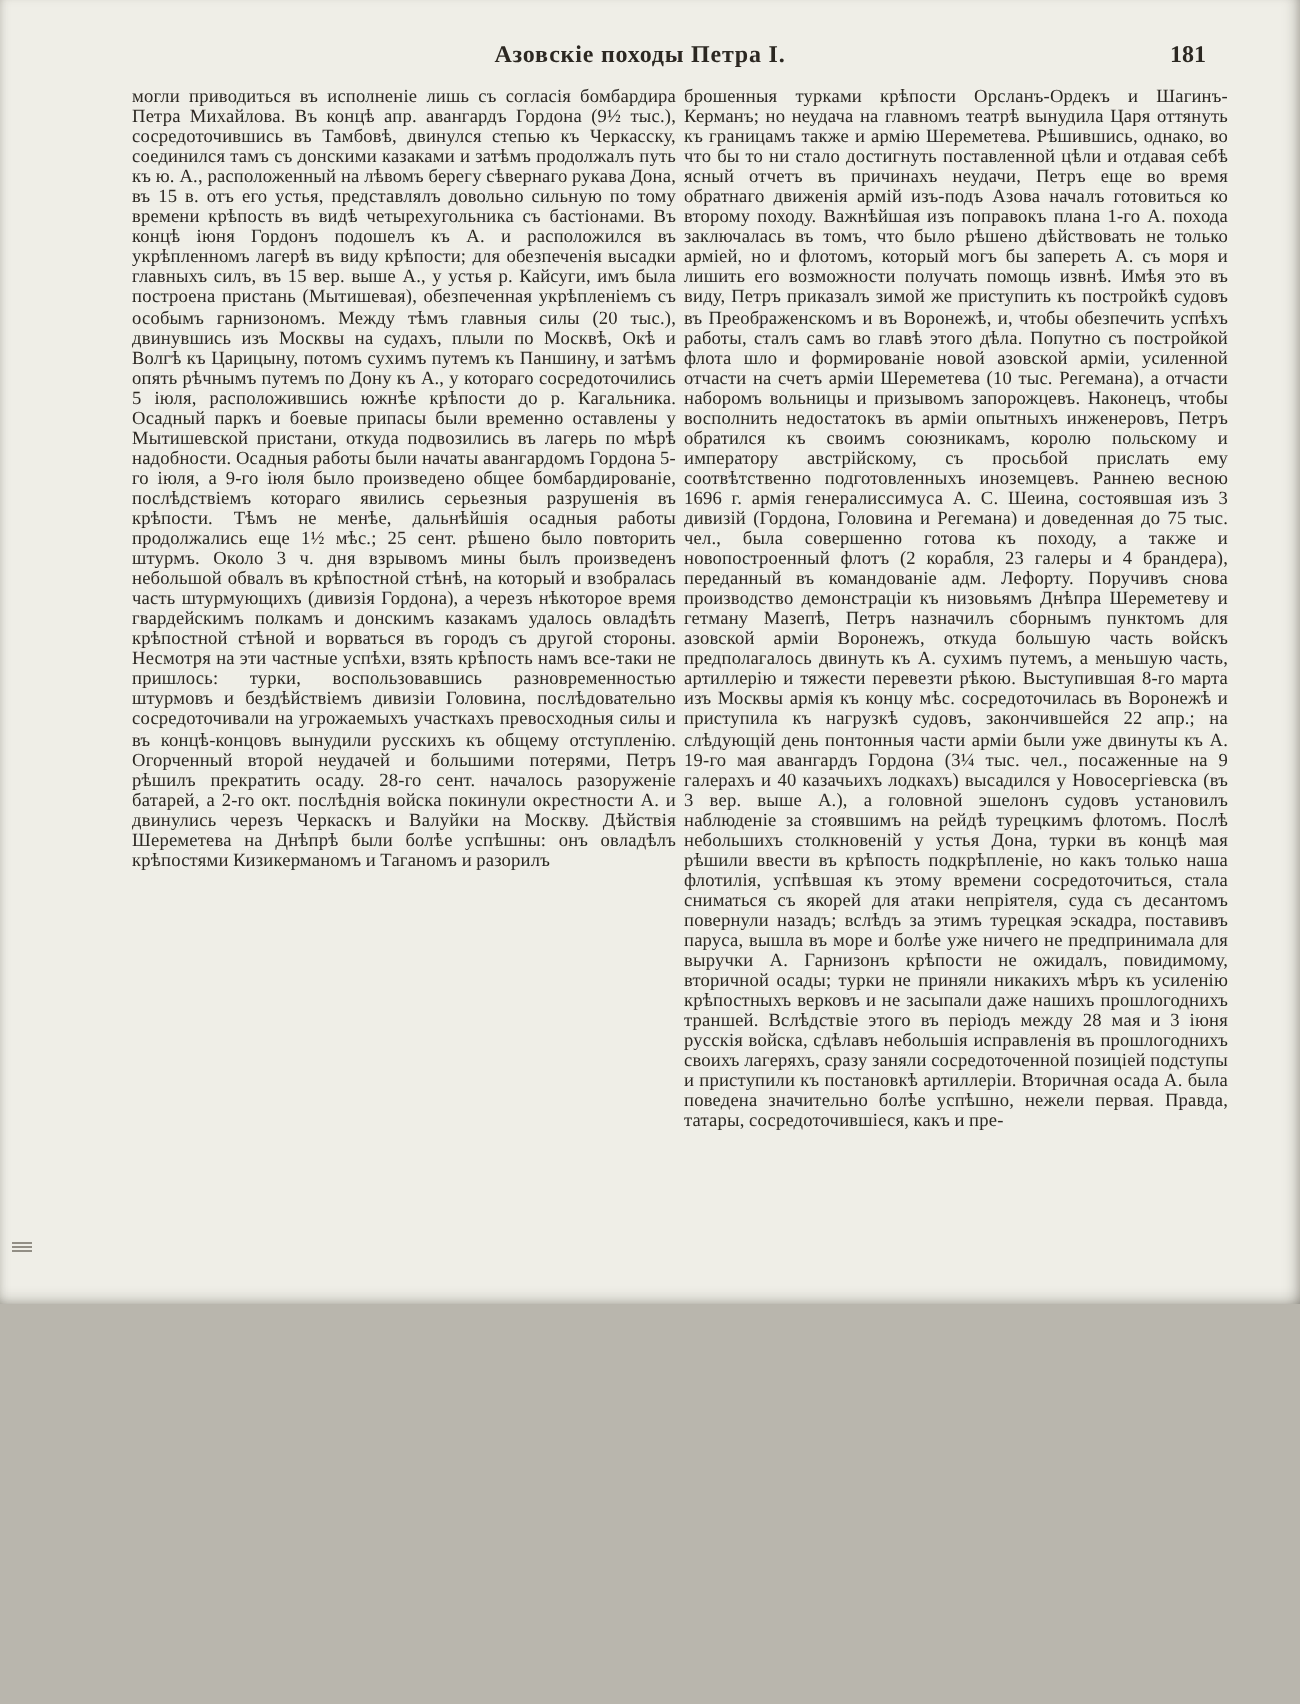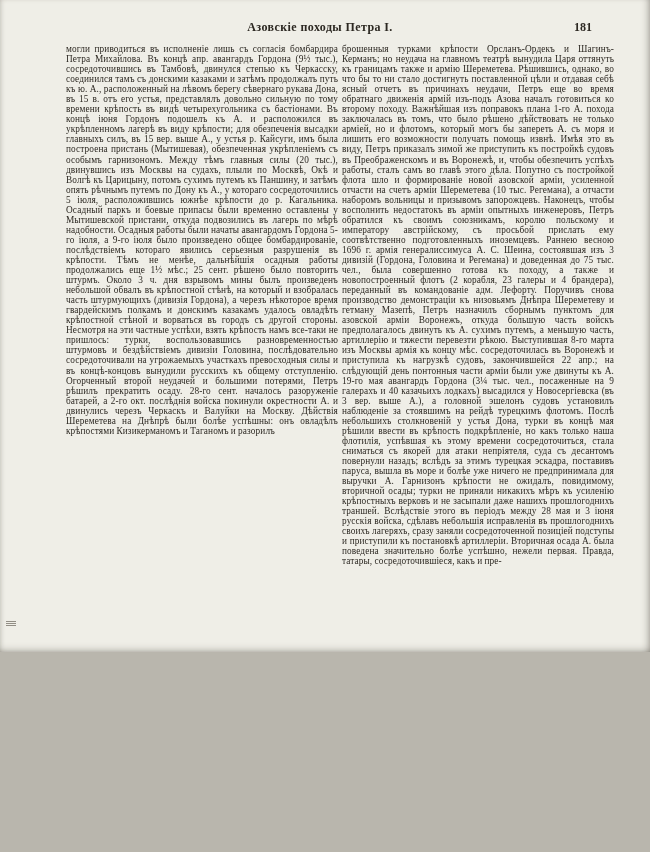--- a/index.html
+++ b/index.html
@@ -33,21 +33,21 @@
   }
   .running-title{
     flex:1;
     text-align:center;
     font-weight:bold;
     font-size:12px;
     letter-spacing:.4px;
   }
   .page-number{
     width:40px;
-    text-align:left;
+    text-align:center;
     font-size:12px;
     font-weight:bold;
   }
   .text-columns{
     position:absolute;
     top:44px;
     left:66px;
     right:36px;
     bottom:34px;
     display:flex;

